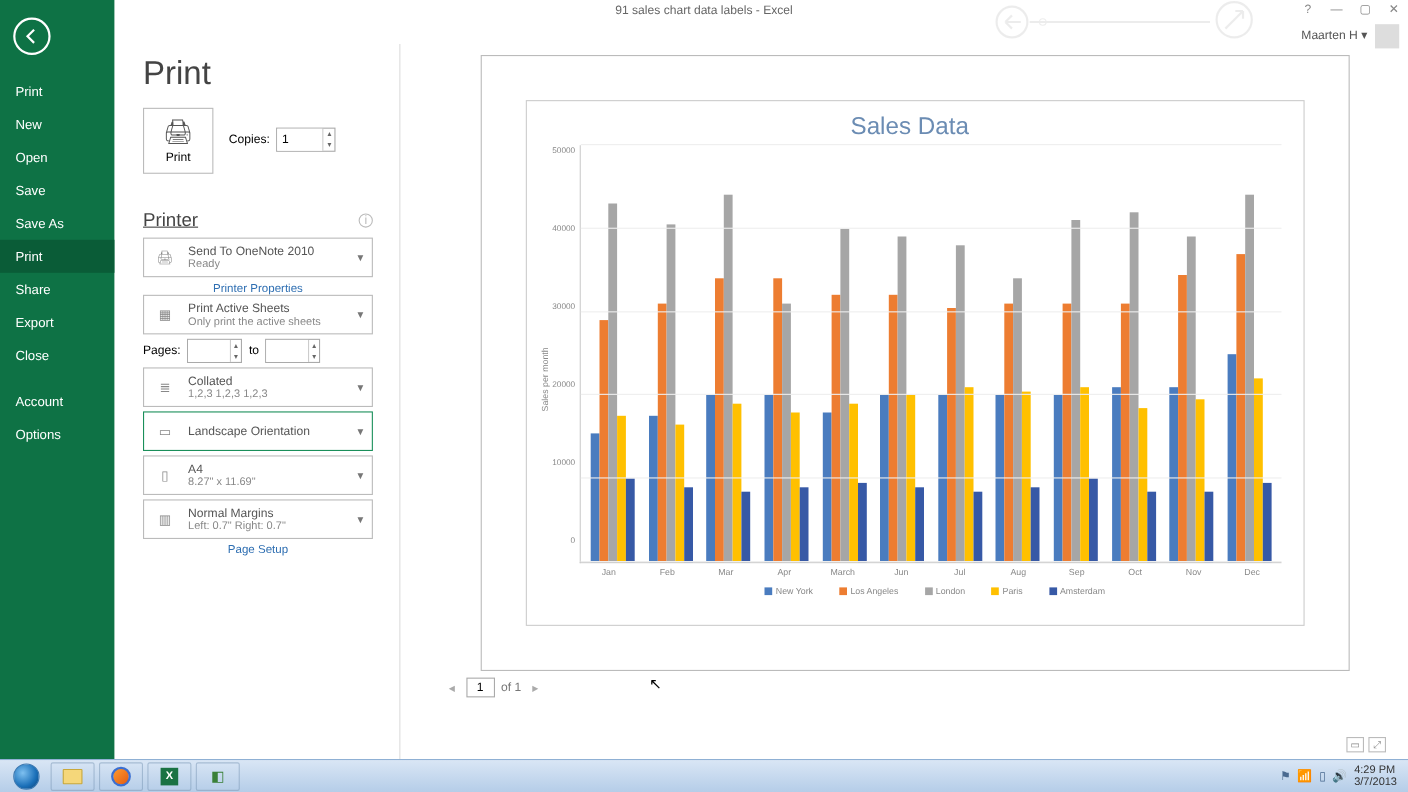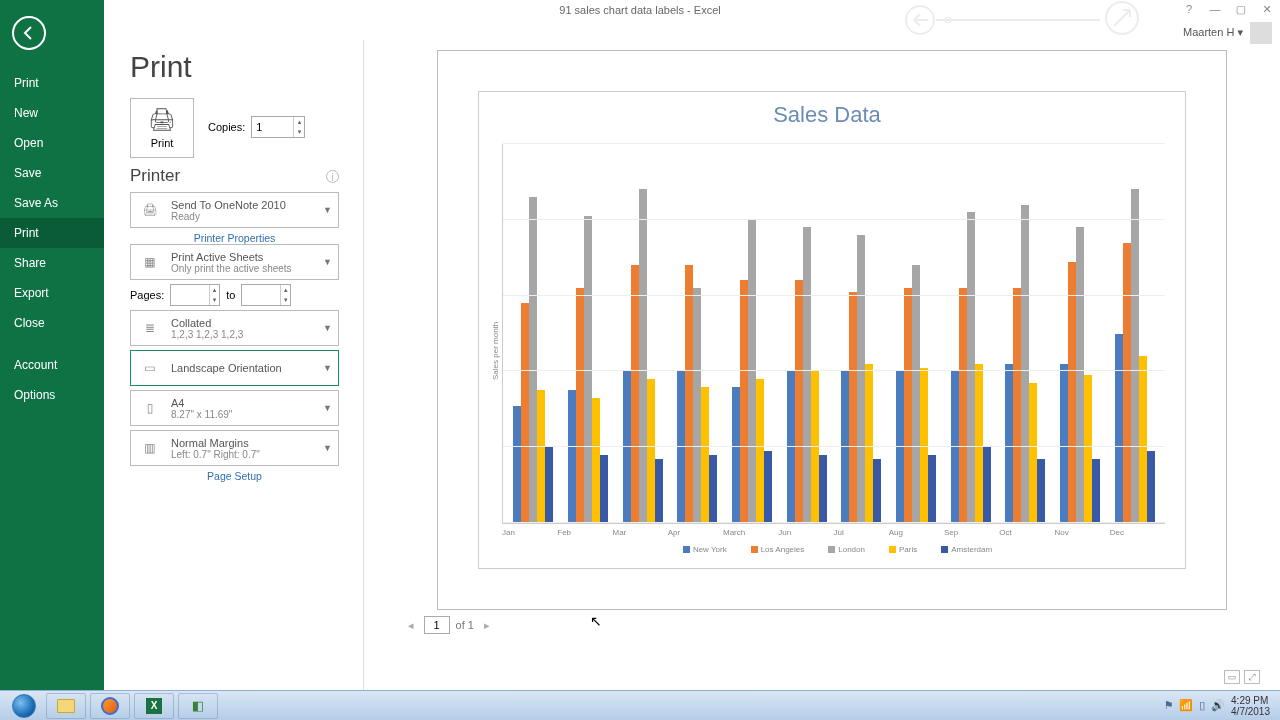--- a/index.html
+++ b/index.html
@@ -125,21 +125,21 @@
 .copies-row { display: flex; align-items: center; gap: 6px; margin-top: 18px; font-size: 11px; }
 .spinner {
   width: 54px;
   height: 22px;
   border: 1px solid #aaa;
   display: flex;
 }
 .spinner input { border: none; width: 100%; padding: 0 4px; font-size: 11px; outline: none; }
 .spin-btns { display: flex; flex-direction: column; width: 14px; border-left: 1px solid #ccc; }
 .spin-btns span { height: 50%; font-size: 7px; display: flex; align-items: center; justify-content: center; color: #666; cursor: pointer; }
-h2.section { font-weight: 400; font-size: 17px; color: #444; margin: 8px 0 6px; }
+h2.section { font-weight: 400; font-size: 17px; color: #444; margin: 32px 0 6px; text-decoration: underline; }
 h2.section.small-gap { margin-top: 8px; }
 .info-icon {
   float: right;
   color: #bbb;
   font-size: 11px;
   border: 1px solid #bbb;
   border-radius: 50%;
   width: 13px;
   height: 13px;
   display: inline-flex;
@@ -198,21 +198,21 @@
   padding: 40px;
 }
 .chart-frame {
   border: 1px solid #ccc;
   width: 100%;
   height: 100%;
   padding: 10px 20px 10px 10px;
   display: flex;
   flex-direction: column;
 }
-.chart-title { text-align: center; font-size: 22px; color: #6b8cb3; font-weight: 400; margin-bottom: 16px; }
+.chart-title { text-align: center; font-size: 22px; color: #6b8cb3; font-weight: 400; margin-bottom: 4px; }
 .chart-body { flex: 1; display: flex; }
 .y-axis-label {
   writing-mode: vertical-rl;
   transform: rotate(180deg);
   font-size: 8px;
   color: #888;
   text-align: center;
   padding: 0 2px;
 }
 .y-ticks {
@@ -244,21 +244,21 @@
 .month-group {
   flex: 1;
   display: flex;
   align-items: flex-end;
   justify-content: center;
   gap: 0;
   height: 100%;
 }
 .bar { width: 8px; }
 .x-labels { display: flex; font-size: 8px; color: #888; }
-.x-labels span { flex: 1; text-align: left; padding-top: 4px; }
+.x-labels span { flex: 1; text-align: center; padding-top: 4px; }
 .legend { text-align: center; font-size: 8px; color: #888; margin-top: 8px; }
 .legend span { margin: 0 8px; }
 .legend .swatch { display: inline-block; width: 7px; height: 7px; margin-right: 3px; vertical-align: middle; }
 .page-nav {
   display: flex;
   align-items: center;
   gap: 6px;
   margin-top: 6px;
   font-size: 11px;
   color: #777;
@@ -494,20 +494,28 @@
 
     <div class="link-row"><a>Page Setup</a></div>
   </div>
 
   <div class="preview-pane">
     <div class="paper">
       <div class="chart-frame">
         <div class="chart-title">Sales Data</div>
         <div class="chart-body">
           <div class="y-axis-label">Sales per month</div>
+          <div class="y-ticks" id="yticks">
+              <div>50000</div>
+              <div>40000</div>
+              <div>30000</div>
+              <div>20000</div>
+              <div>10000</div>
+              <div>0</div>
+            </div>
           <div class="plot-area">
             <div class="grid-area" id="grid">
                 <div class="gridline" style="bottom: 0%;"></div>
                 <div class="gridline" style="bottom: 20%;"></div>
                 <div class="gridline" style="bottom: 40%;"></div>
                 <div class="gridline" style="bottom: 60%;"></div>
                 <div class="gridline" style="bottom: 80%;"></div>
                 <div class="gridline" style="bottom: 100%;"></div>
                 <div class="month-group">
                   <div class="bar" style="background: rgb(74, 124, 191); height: 31%;"></div>
@@ -643,18 +651,18 @@
   <div class="task-icon">
       <span style="color:#3a8038">◧</span>
     </div>
   <div class="tray">
     <span class="tray-icon">⚑</span>
     <span class="tray-icon">📶</span>
     <span class="tray-icon">▯</span>
     <span class="tray-icon">🔊</span>
     <div class="clock">
       <div>4:29 PM</div>
-      <div>4/7/2013</div>
+      <div>3/7/2013</div>
     </div>
   </div>
 </div>
 
 <div class="cursor">↖</div>
 
 </body></html>

